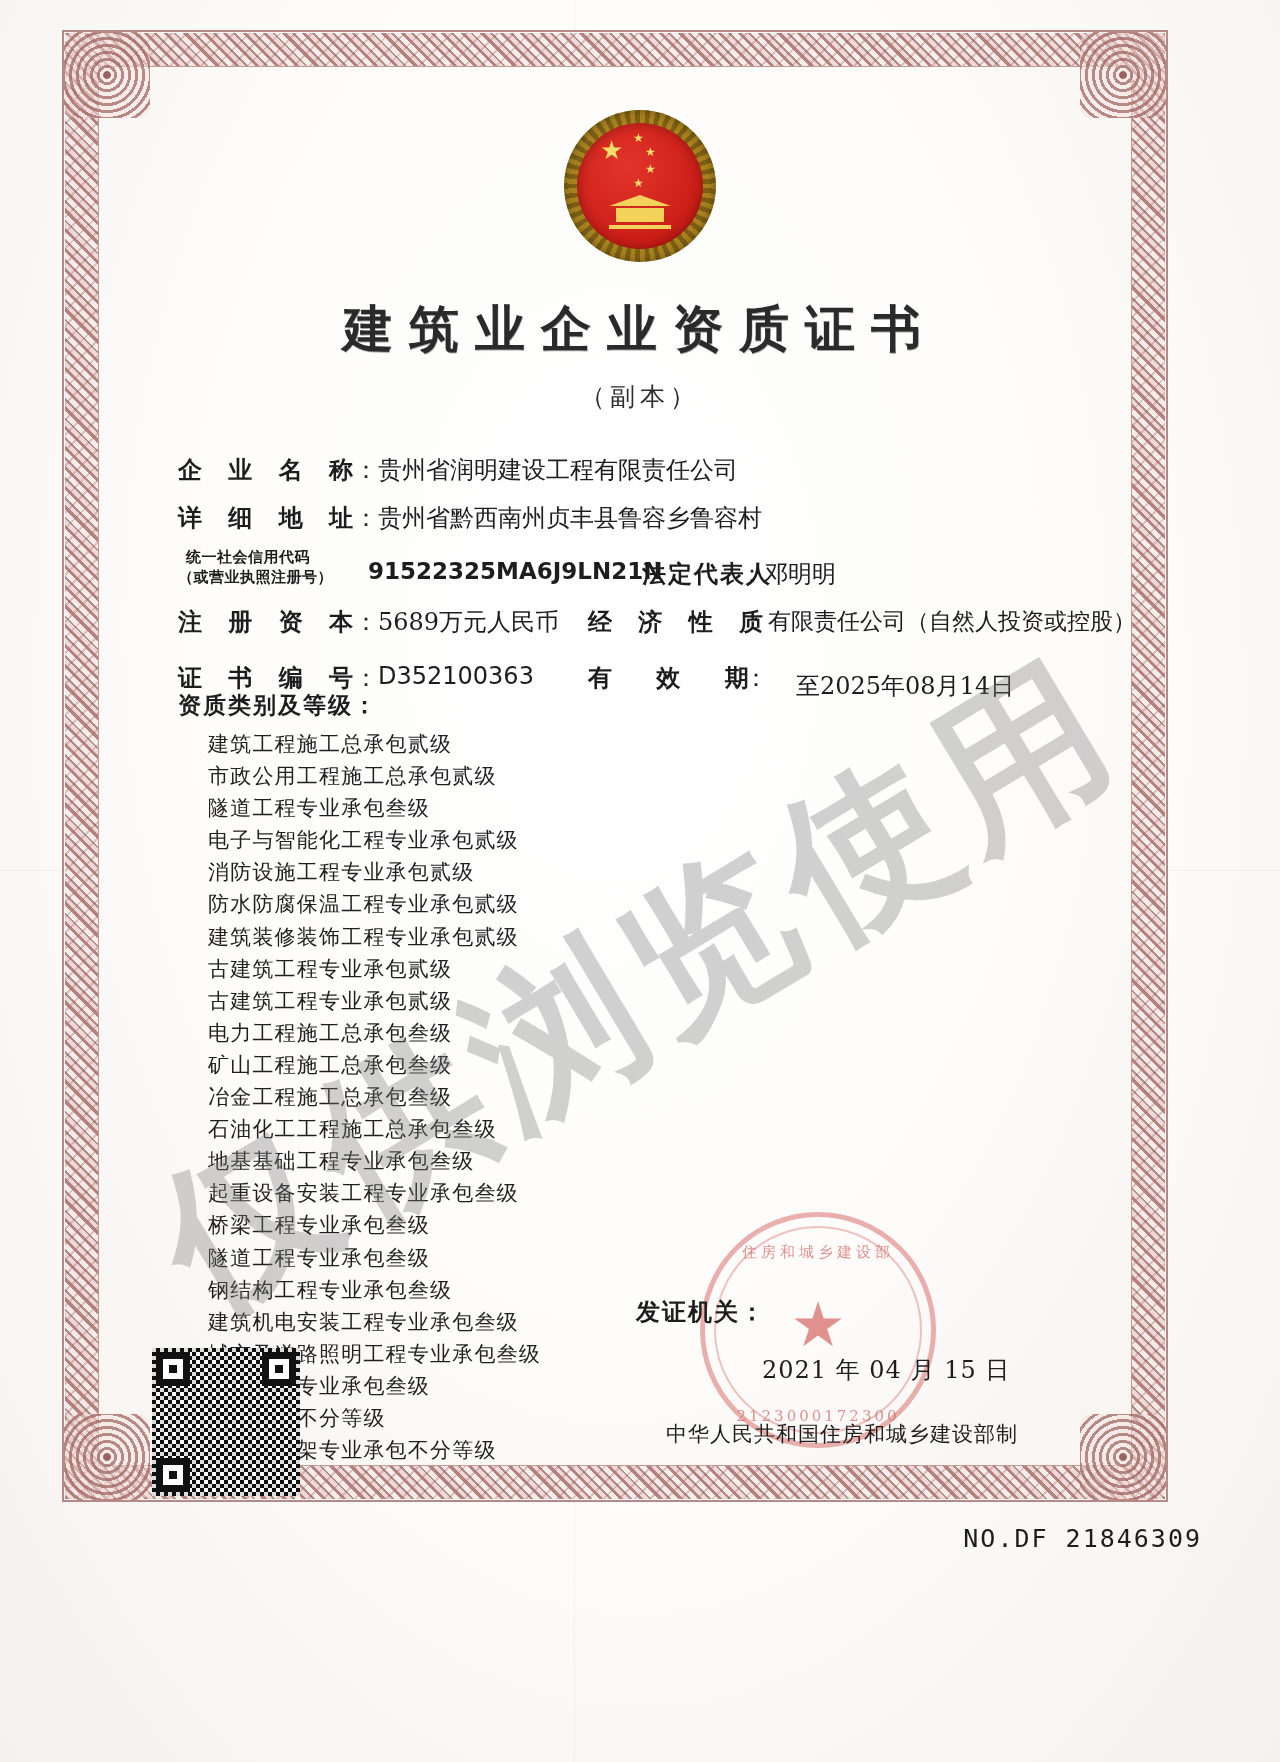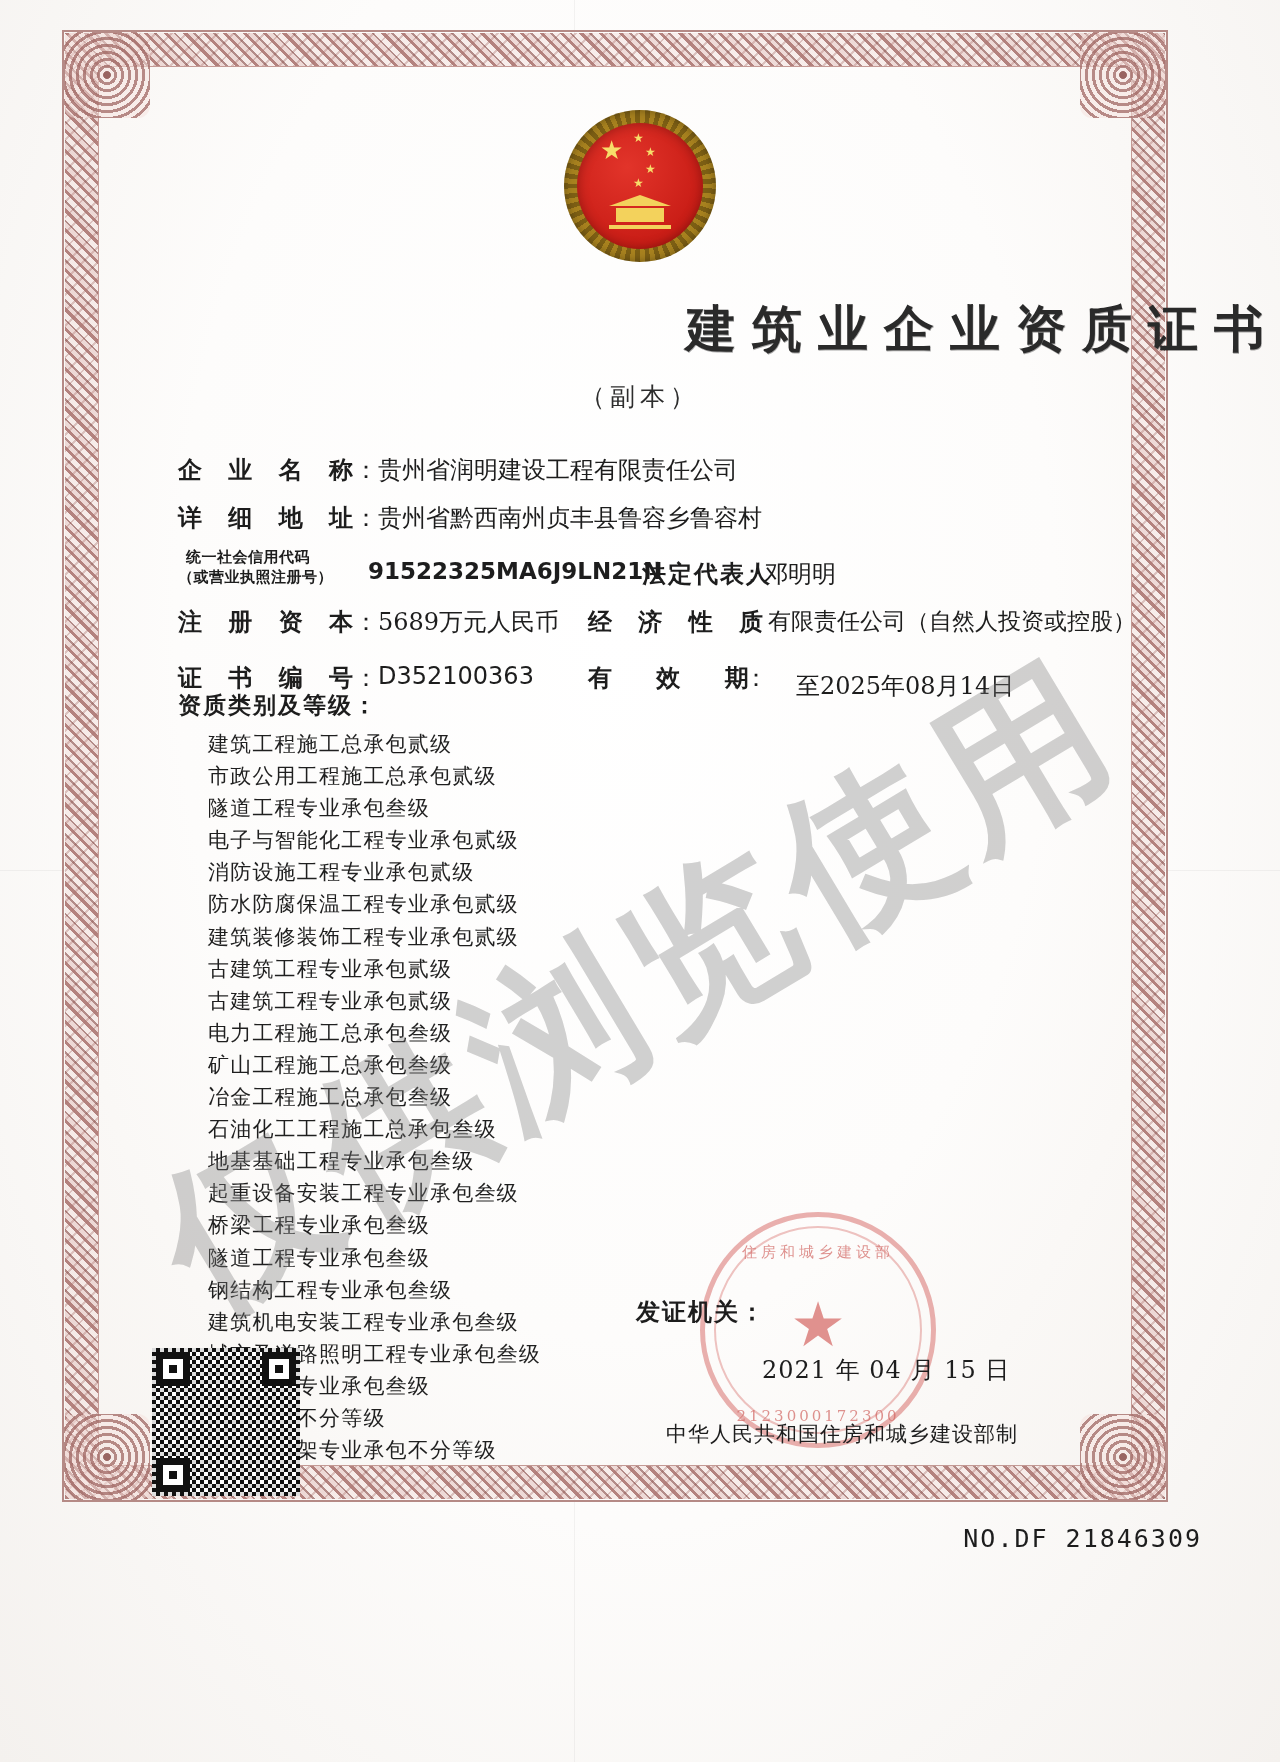--- a/index.html
+++ b/index.html
@@ -154,21 +154,21 @@
     color: #f7dd6a;
     font-size: 12px;
     line-height: 12px;
   }
 
   
   #title-main {
     position: absolute;
     left: 0; right: 0;
     top: 296px;
-    text-align: right;
+    text-align: center;
     font-family: "DejaVu Serif", "Liberation Serif", serif;
     font-weight: bold;
     font-size: 50px;
     letter-spacing: 16px;
     color: #2a2a2a;
     text-shadow: 0.6px 0.6px 0 rgba(0,0,0,0.35);
   }
   #title-sub {
     position: absolute;
     left: 0; right: 0;

